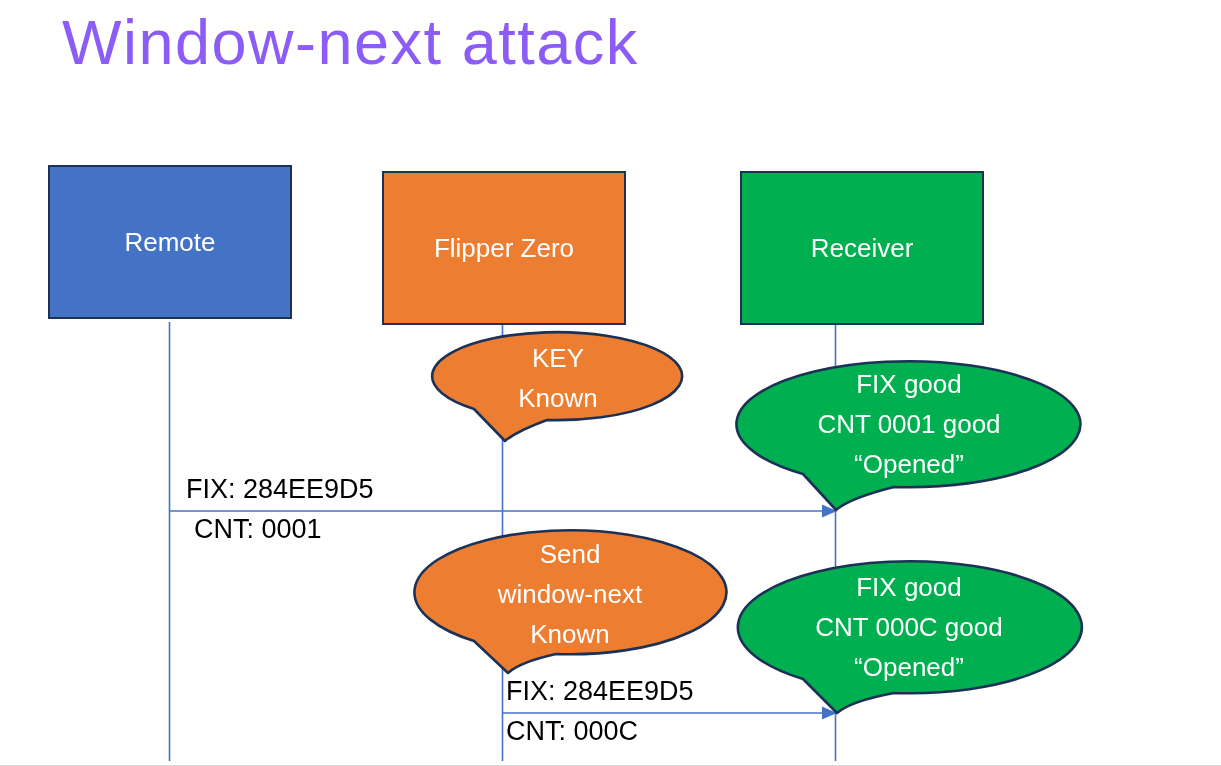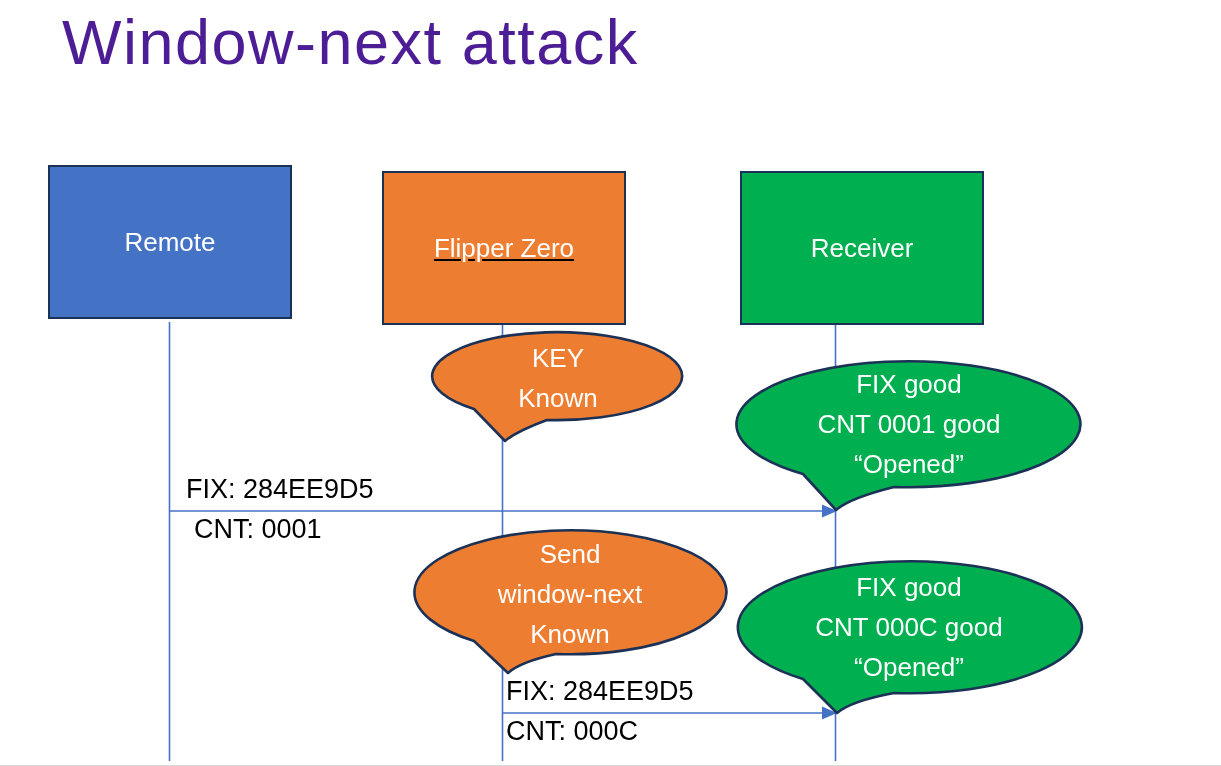--- a/index.html
+++ b/index.html
@@ -16,21 +16,21 @@
     overflow: hidden;
   }
   .title {
     position: absolute;
     left: 62px;
     top: 6px;
     margin: 0;
     font-size: 63px;
     font-weight: 300;
     letter-spacing: 1.5px;
-    color: #4c1d95;
+    color: #8b5cf6;
     white-space: nowrap;
   }
   .canvas {
     position: absolute;
     left: 0;
     top: 0;
     z-index: 1;
   }
   .lifeline {
     stroke: var(--c-connector);
@@ -58,21 +58,21 @@
     width: 240px;
     height: 150px;
     border: 2.5px solid var(--c-outline);
     display: flex;
     align-items: center;
     justify-content: center;
     z-index: 2;
     box-sizing: content-box;
   }
   .actor-box.remote   { left: 48px;  top: 165px; background: var(--c-remote); }
-  .actor-box.flipper  { left: 382px; top: 171px; background: var(--c-flipper); text-decoration: underline; }
+  .actor-box.flipper  { left: 382px; top: 171px; background: var(--c-flipper); }
   .actor-box.receiver { left: 715px; top: 171px; background: var(--c-receiver); margin-left: 25px; }
   .actor-label {
     color: #ffffff;
     font-size: 26px;
     text-align: center;
     white-space: nowrap;
   }
   .callout-text {
     position: absolute;
     z-index: 3;

